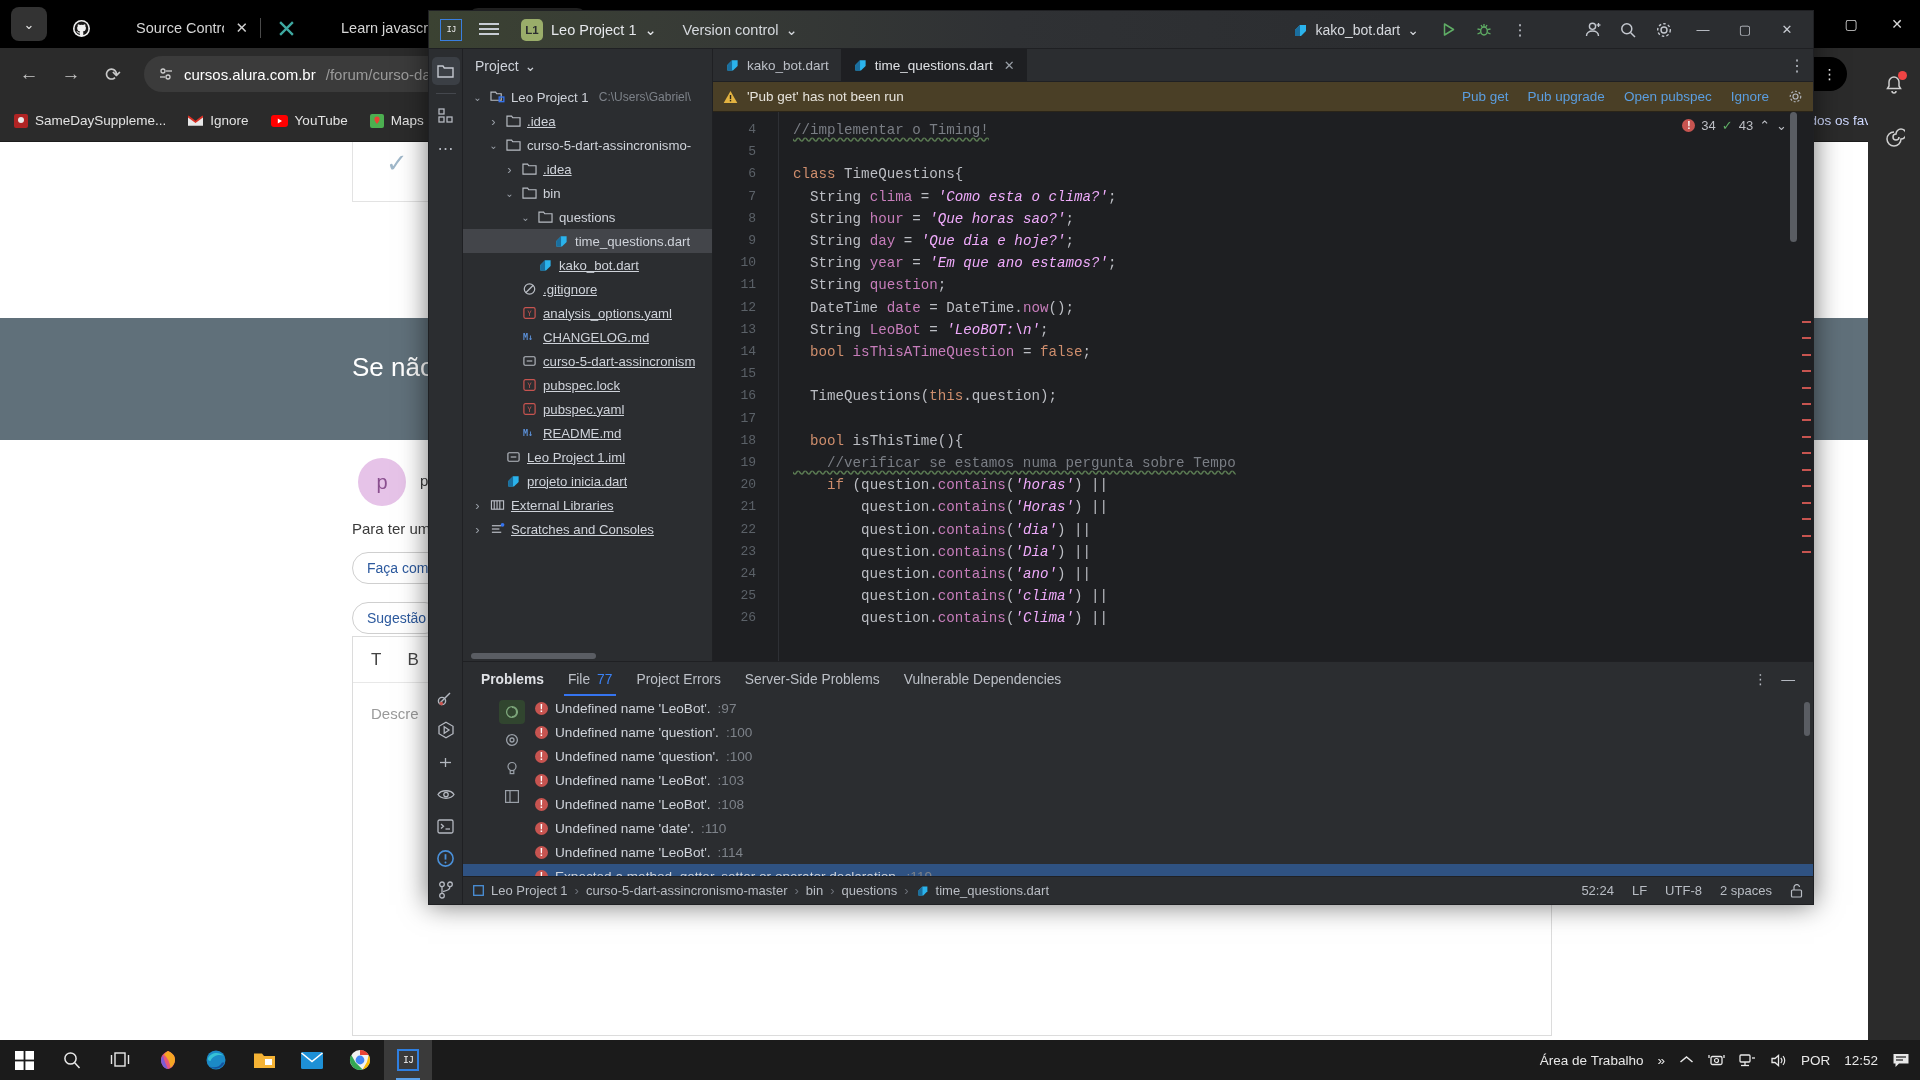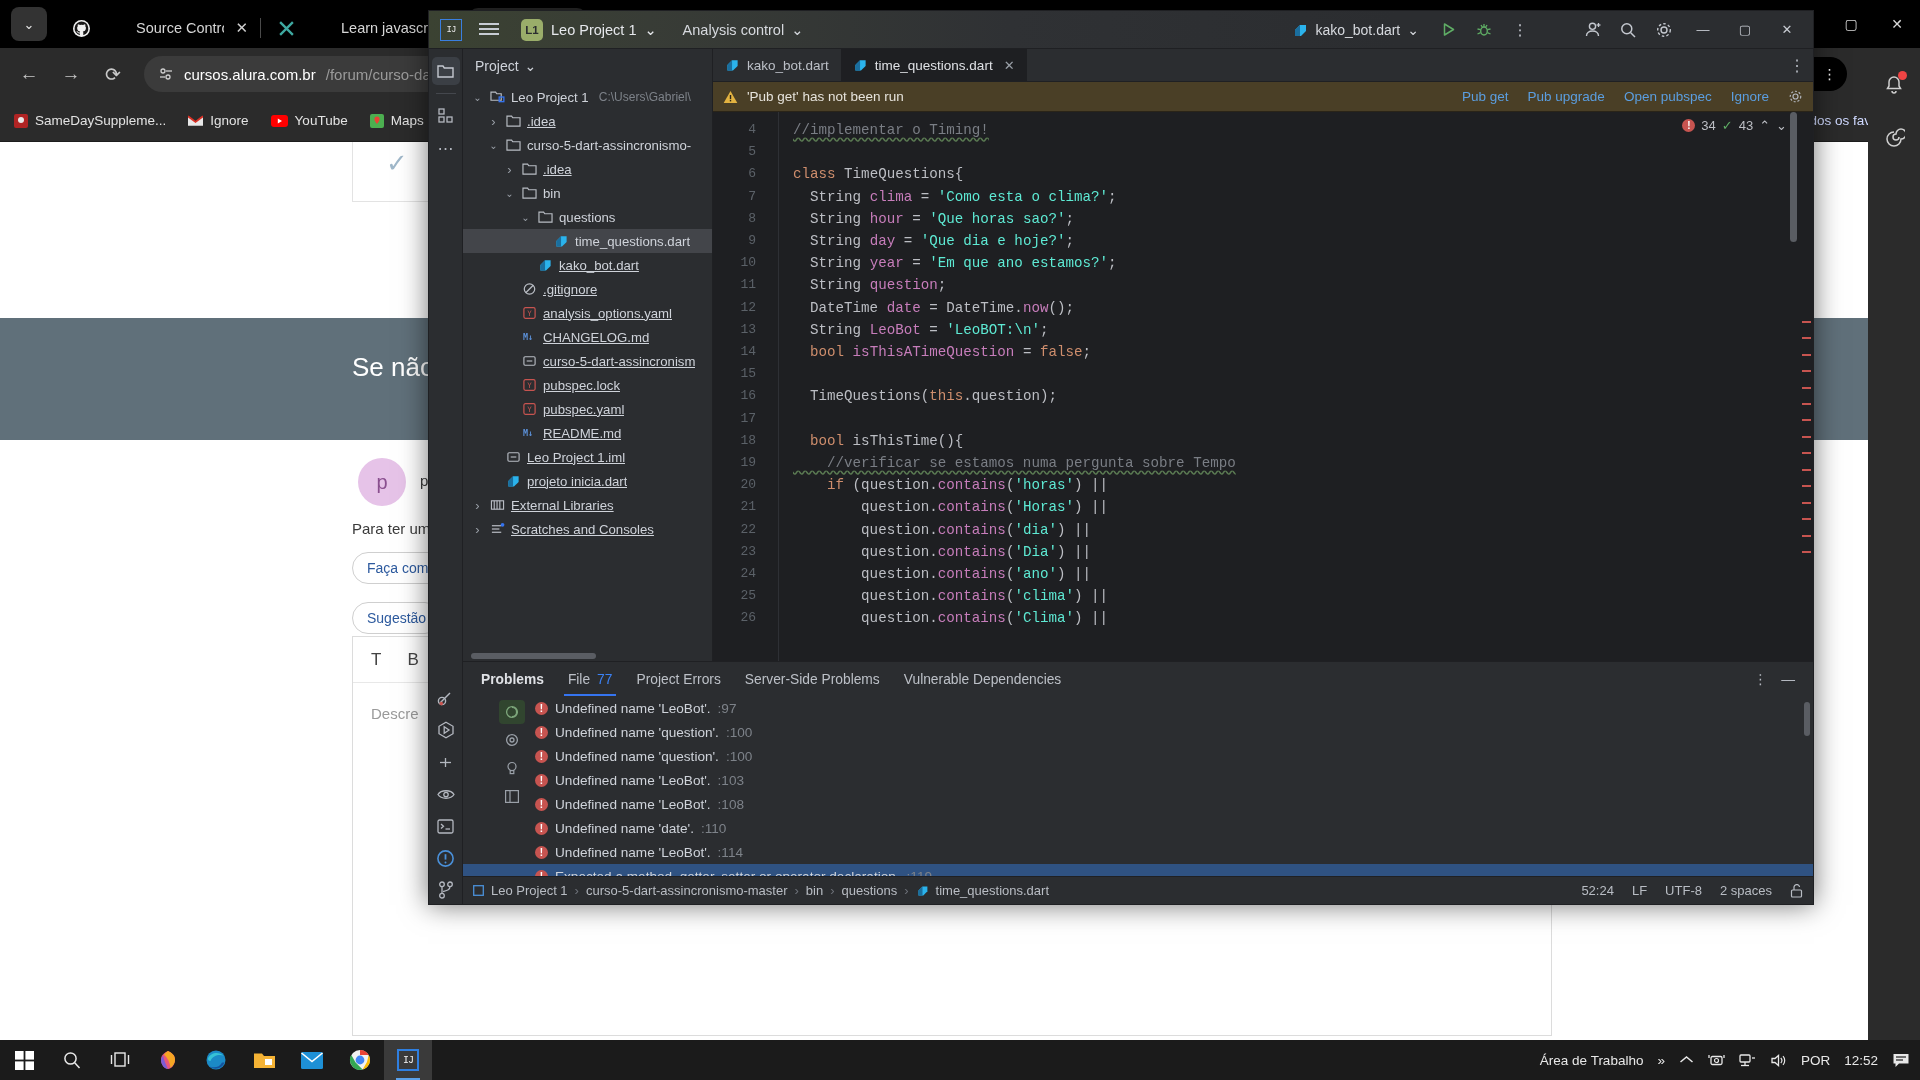--- a/index.html
+++ b/index.html
@@ -147,21 +147,21 @@
 
   .pubbar { height:30px; flex:0 0 30px; background:#4a3f26; display:flex; align-items:center; padding:0 10px; gap:9px; font-size:13.5px; color:#e6e3dc; border-bottom:1px solid #2a2418;}
   .pub-links { margin-left:auto; display:flex; gap:19px; color:#5b9ee0; }
   .pub-links .gear { color:#b4b8c0; }
 
   .code-wrap { flex:1; display:flex; min-height:0; position:relative; background:#1e1f22; }
   .gutter { width:52px; flex:0 0 52px; text-align:right; padding:7px 9px 0 0; color:#5b6168; font-size:13px; font-family:"Liberation Mono", monospace; line-height:22.2px;}
   .fold { width:14px; flex:0 0 14px; border-right:1px solid #2e3035; }
   .code { flex:1; padding:7px 0 0 14px; font-family:"Liberation Mono", monospace; font-size:14.2px; line-height:22.2px; white-space:pre; overflow:hidden; color:#bcbec4;}
   .k-kw { color:#cf8e6d; }
-  .k-str { color:#5eead4; }
+  .k-str { color:#f0abfc;font-style:italic; }
   .k-cmt { color:#7a7e85; }
   .k-fld { color:#c77dbb; }
   .k-typ { color:#bcbec4; }
   .sq { text-decoration: underline; text-decoration-style: wavy; text-decoration-color:#5a7a52; text-underline-offset:3px;}
 
   .ed-stripe { position:absolute; right:0; top:0; width:14px; height:100%; background:#1e1f22; }
   .stripe-mark { position:absolute; right:2px; width:9px; height:2px; background:#c75450; }
   .ed-scroll { position:absolute; right:16px; top:0; width:7px; height:130px; background:#5a5d63; border-radius:4px; }
   .ed-status-inline {
     position:absolute; right:22px; top:4px; display:flex; align-items:center; gap:6px;
@@ -375,21 +375,21 @@
             <rect y="6" width="20" height="2" fill="#c7ccd4"></rect>
             <rect y="11" width="20" height="2" fill="#c7ccd4"></rect>
           </svg>
       </div>
       <div class="proj-chip">
         <span class="proj-badge">L1</span>
         <span>Leo Project 1</span>
         <span>⌄</span>
       </div>
       <div class="vcs-chip">
-        <span>Analysis control</span>
+        <span>Version control</span>
         <span>⌄</span>
       </div>
 
       <div class="tb-right">
         <div class="runcfg">
           <span class="dart-ico">
             <svg width="16" height="16" viewBox="0 0 16 16">
                 <path d="M3 8 L8 3 L14 3 L14 9 L9 14 L3 14Z" fill="#2bb3ec"></path>
                 <path d="M3 8 L8 3 L8 14 L3 14Z" fill="#1a6e9e"></path>
               </svg>

